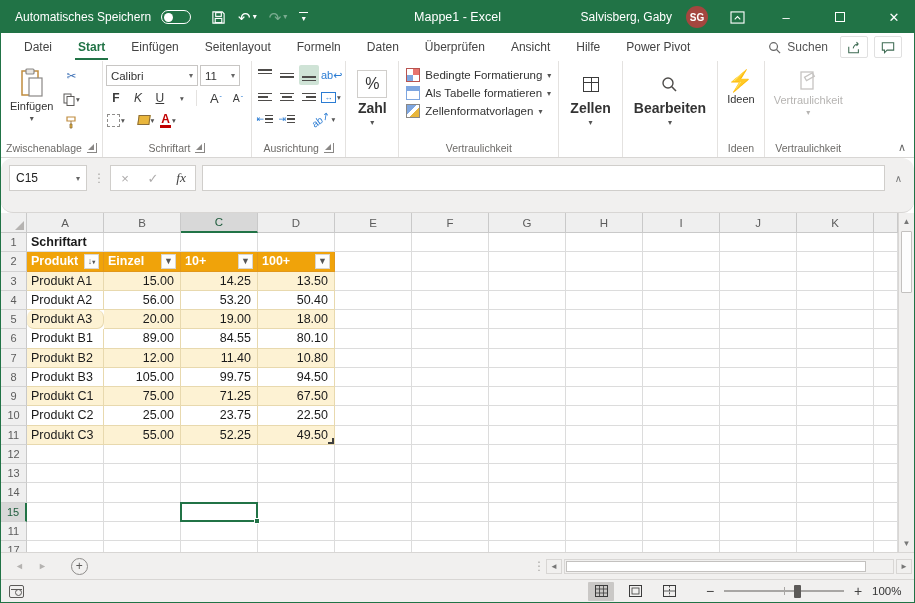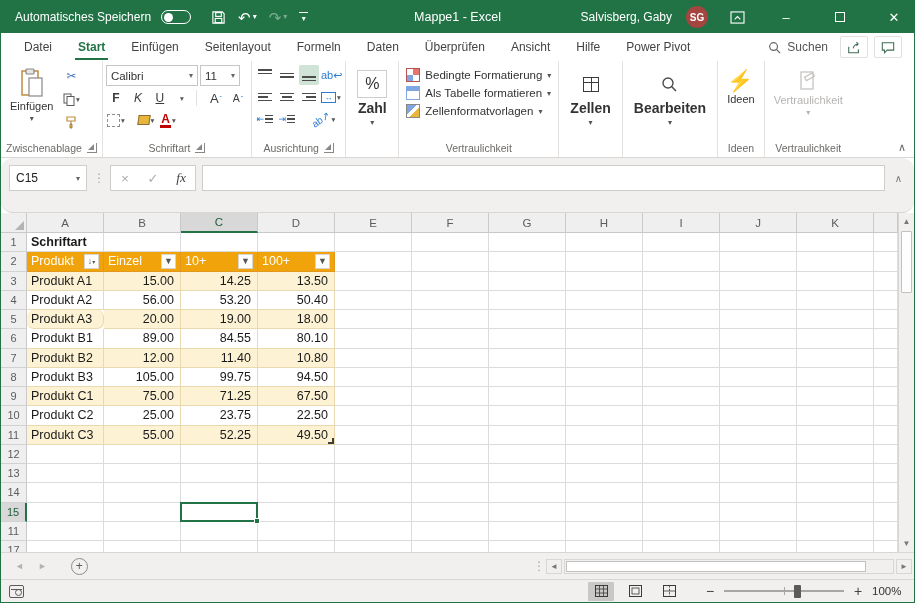--- a/index.html
+++ b/index.html
@@ -107,21 +107,21 @@
   .cornercell::after{content:"";position:absolute;right:2px;bottom:2px;border-style:solid;border-width:0 0 9px 9px;border-color:transparent transparent #b5b3b1 transparent;}
   .colhead{width:77px;height:20px;background:#efefef;border-right:1px solid #c9c9c9;border-bottom:1px solid #c9c9c9;display:flex;align-items:center;justify-content:center;font-size:11.5px;color:#5c5c5c;cursor:pointer;flex:none;}
   .colhead.hl{background:#d8d8d8;border-bottom:2px solid var(--green,#217346);color:#1f5c3d;}
   .gridrows{position:relative;overflow:hidden;}
   .grow{display:flex;height:19.25px;}
   .rowhead{width:26px;background:#efefef;border-right:1px solid #c9c9c9;border-bottom:1px solid #d2d2d2;display:flex;align-items:center;justify-content:center;font-size:11px;color:#5c5c5c;cursor:pointer;flex:none;}
   .rowhead.hl{background:#d8d8d8;border-right:2px solid var(--green,#217346);color:#1f5c3d;}
   .gcell{width:77px;border-right:1px solid #dcdcdc;border-bottom:1px solid #dcdcdc;font-size:12.5px;color:#1a1a1a;display:flex;align-items:center;padding:0 4px;overflow:hidden;white-space:nowrap;cursor:cell;flex:none;position:relative;}
   .gcell.num{justify-content:flex-end;padding-right:6px;}
   .gcell.titlecell{font-weight:bold;}
-  .gcell.thead{background:var(--thead,#F0A30A);color:#fff;font-weight:normal;border-right:1px solid #e2981a;border-bottom:1px solid #e2981a;justify-content:flex-start;}
+  .gcell.thead{background:var(--thead,#F0A30A);color:#fff;font-weight:bold;border-right:1px solid #e2981a;border-bottom:1px solid #e2981a;justify-content:flex-start;}
   .filterbtn{margin-left:auto;width:15px;height:15px;background:#fdfdfb;border:1px solid #d8d5cf;display:flex;align-items:center;justify-content:center;color:#555;font-size:8px;cursor:pointer;flex:none;}
   .filterbtn .arr{font-size:9px;line-height:1;}
   .resize-corner{position:absolute;right:0;bottom:0;width:6px;height:6px;border-right:2.5px solid #3f3f3f;border-bottom:2.5px solid #3f3f3f;}
   .selectionbox{position:absolute;border:2px solid var(--green,#217346);background:transparent;pointer-events:none;}
   .fillhandle{position:absolute;width:6px;height:6px;background:var(--green,#217346);border:1px solid #fff;right:-4px;bottom:-4px;cursor:crosshair;pointer-events:auto;}
   
   .vscroll{width:16px;background:#f1f0ef;border-left:1px solid #d8d6d4;display:flex;flex-direction:column;flex:none;}
   .vs-btn{height:17px;display:flex;align-items:center;justify-content:center;color:#777;font-size:8px;cursor:pointer;}
   .vs-thumb{margin:1px 2px;height:62px;background:#fdfdfd;border:1px solid #c3c1bf;border-radius:1px;cursor:grab;}
   .vs-track{flex:1;}

